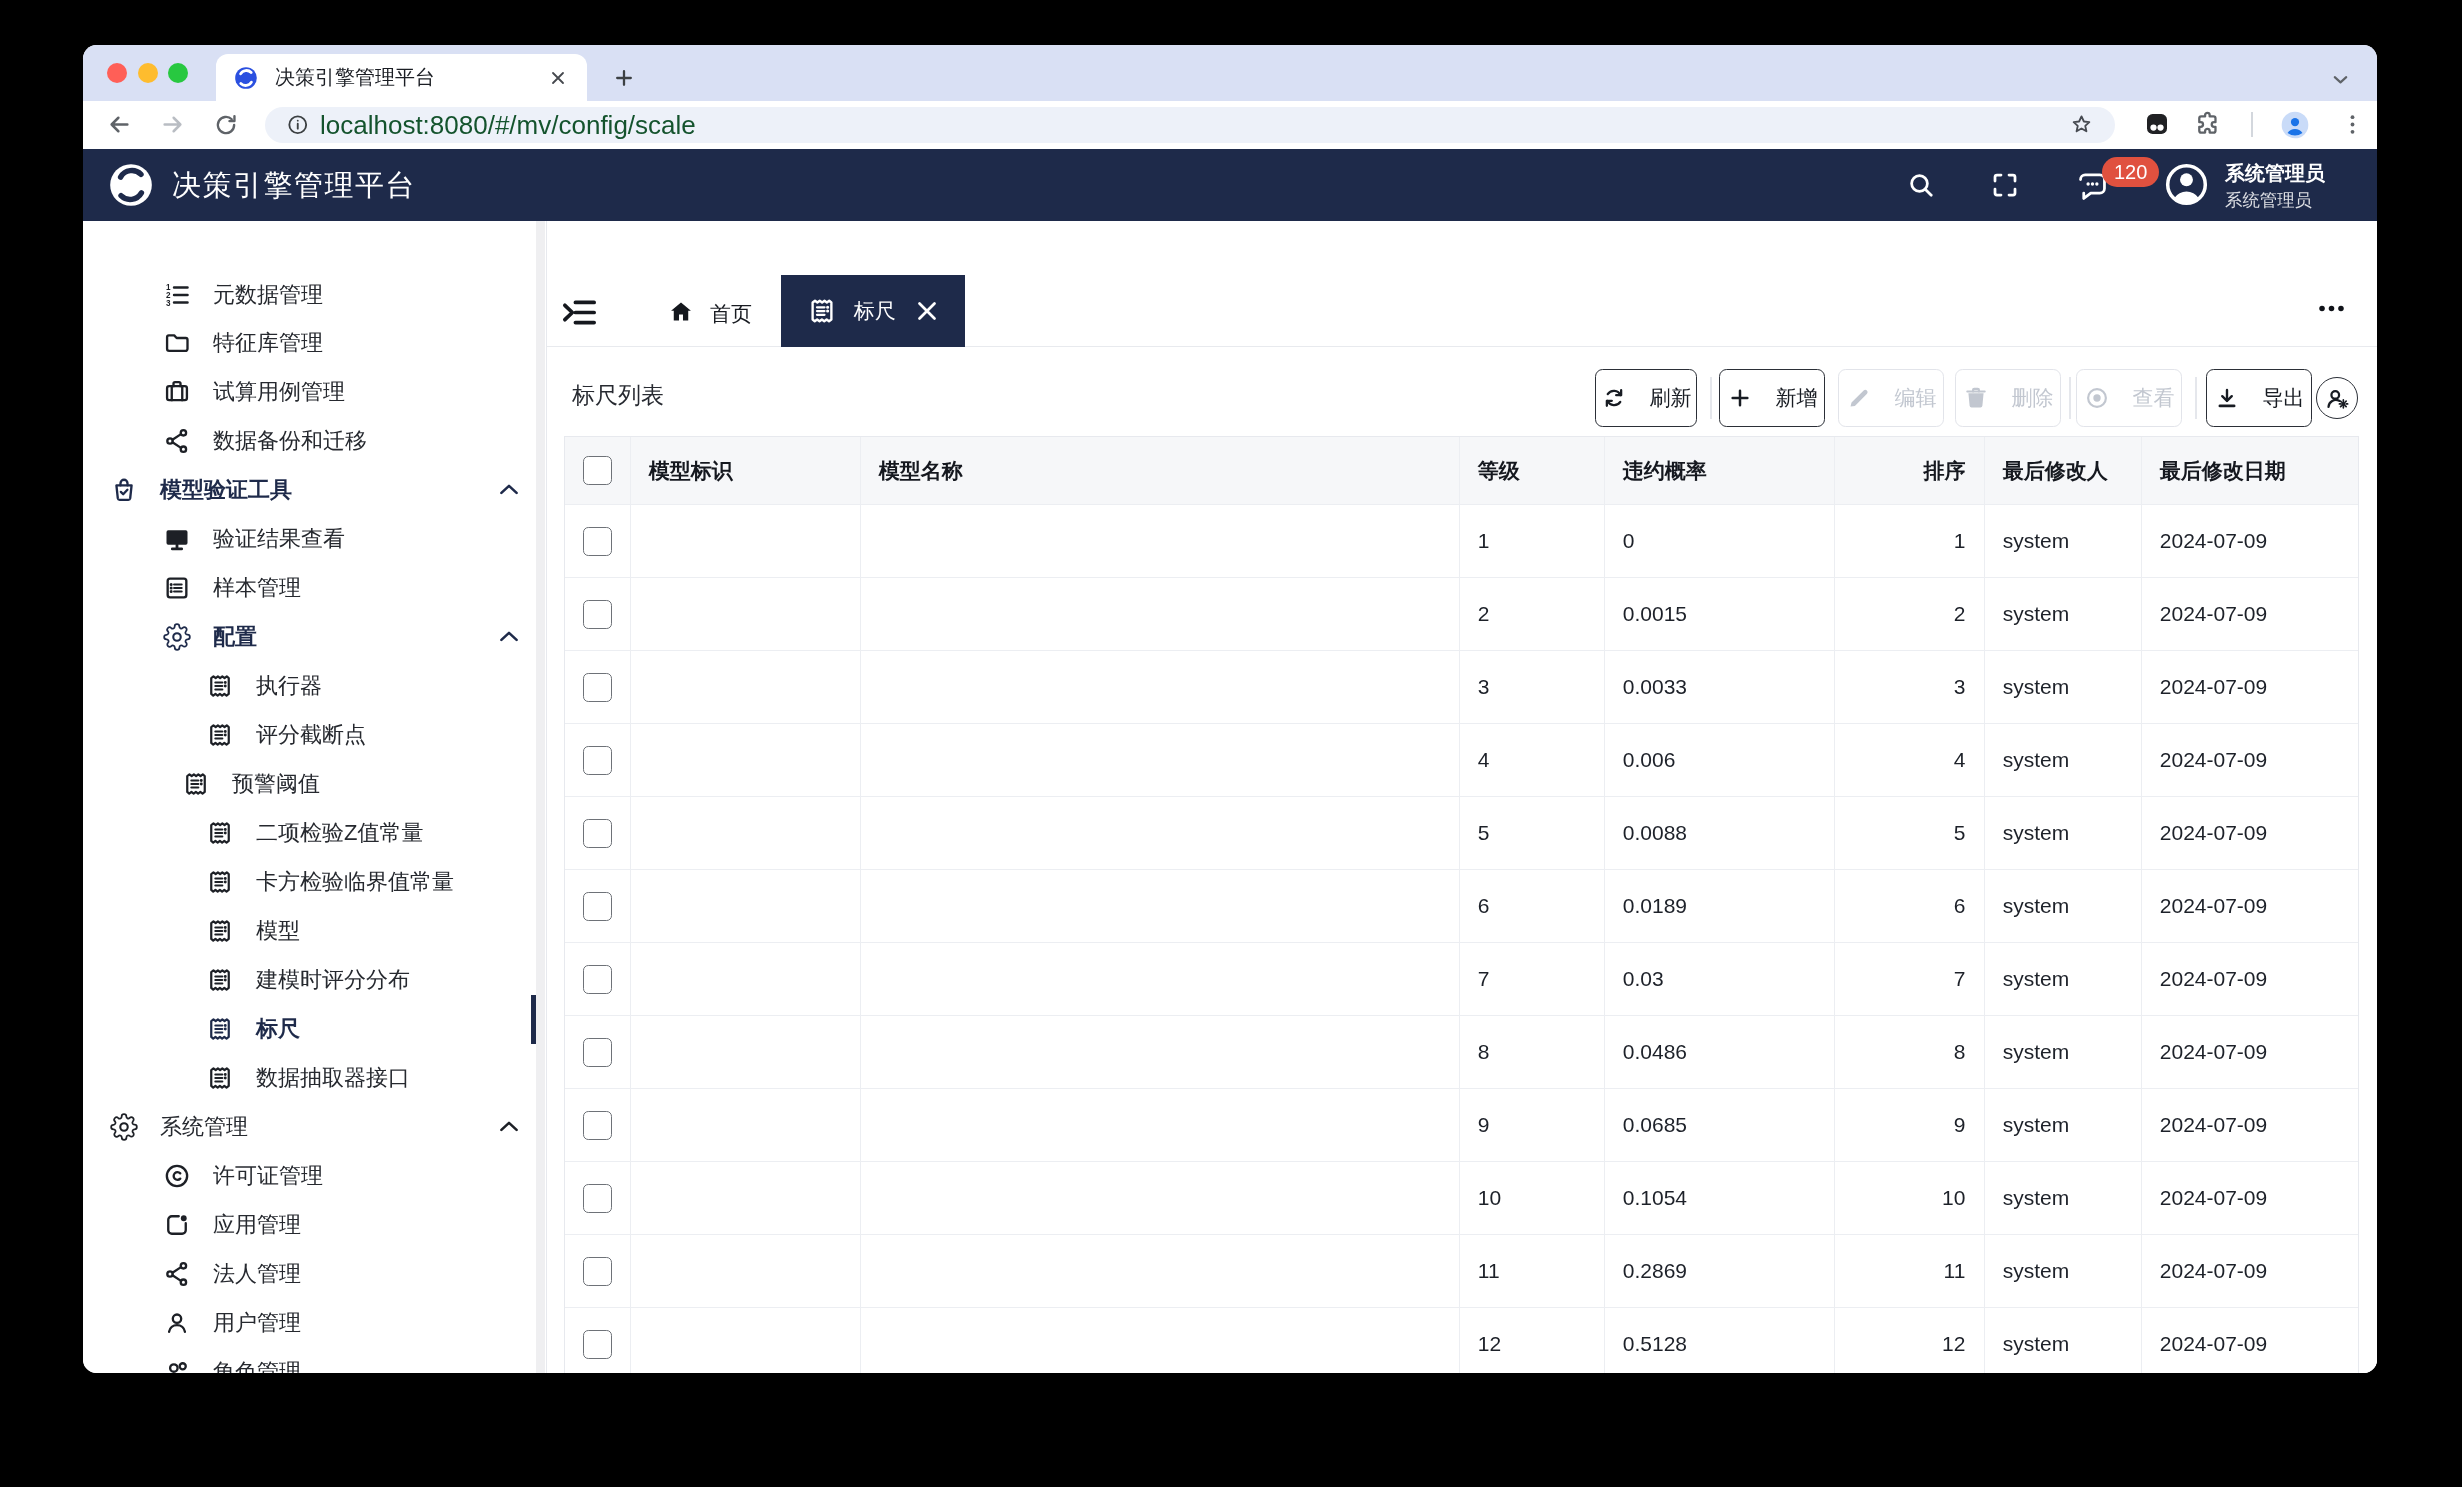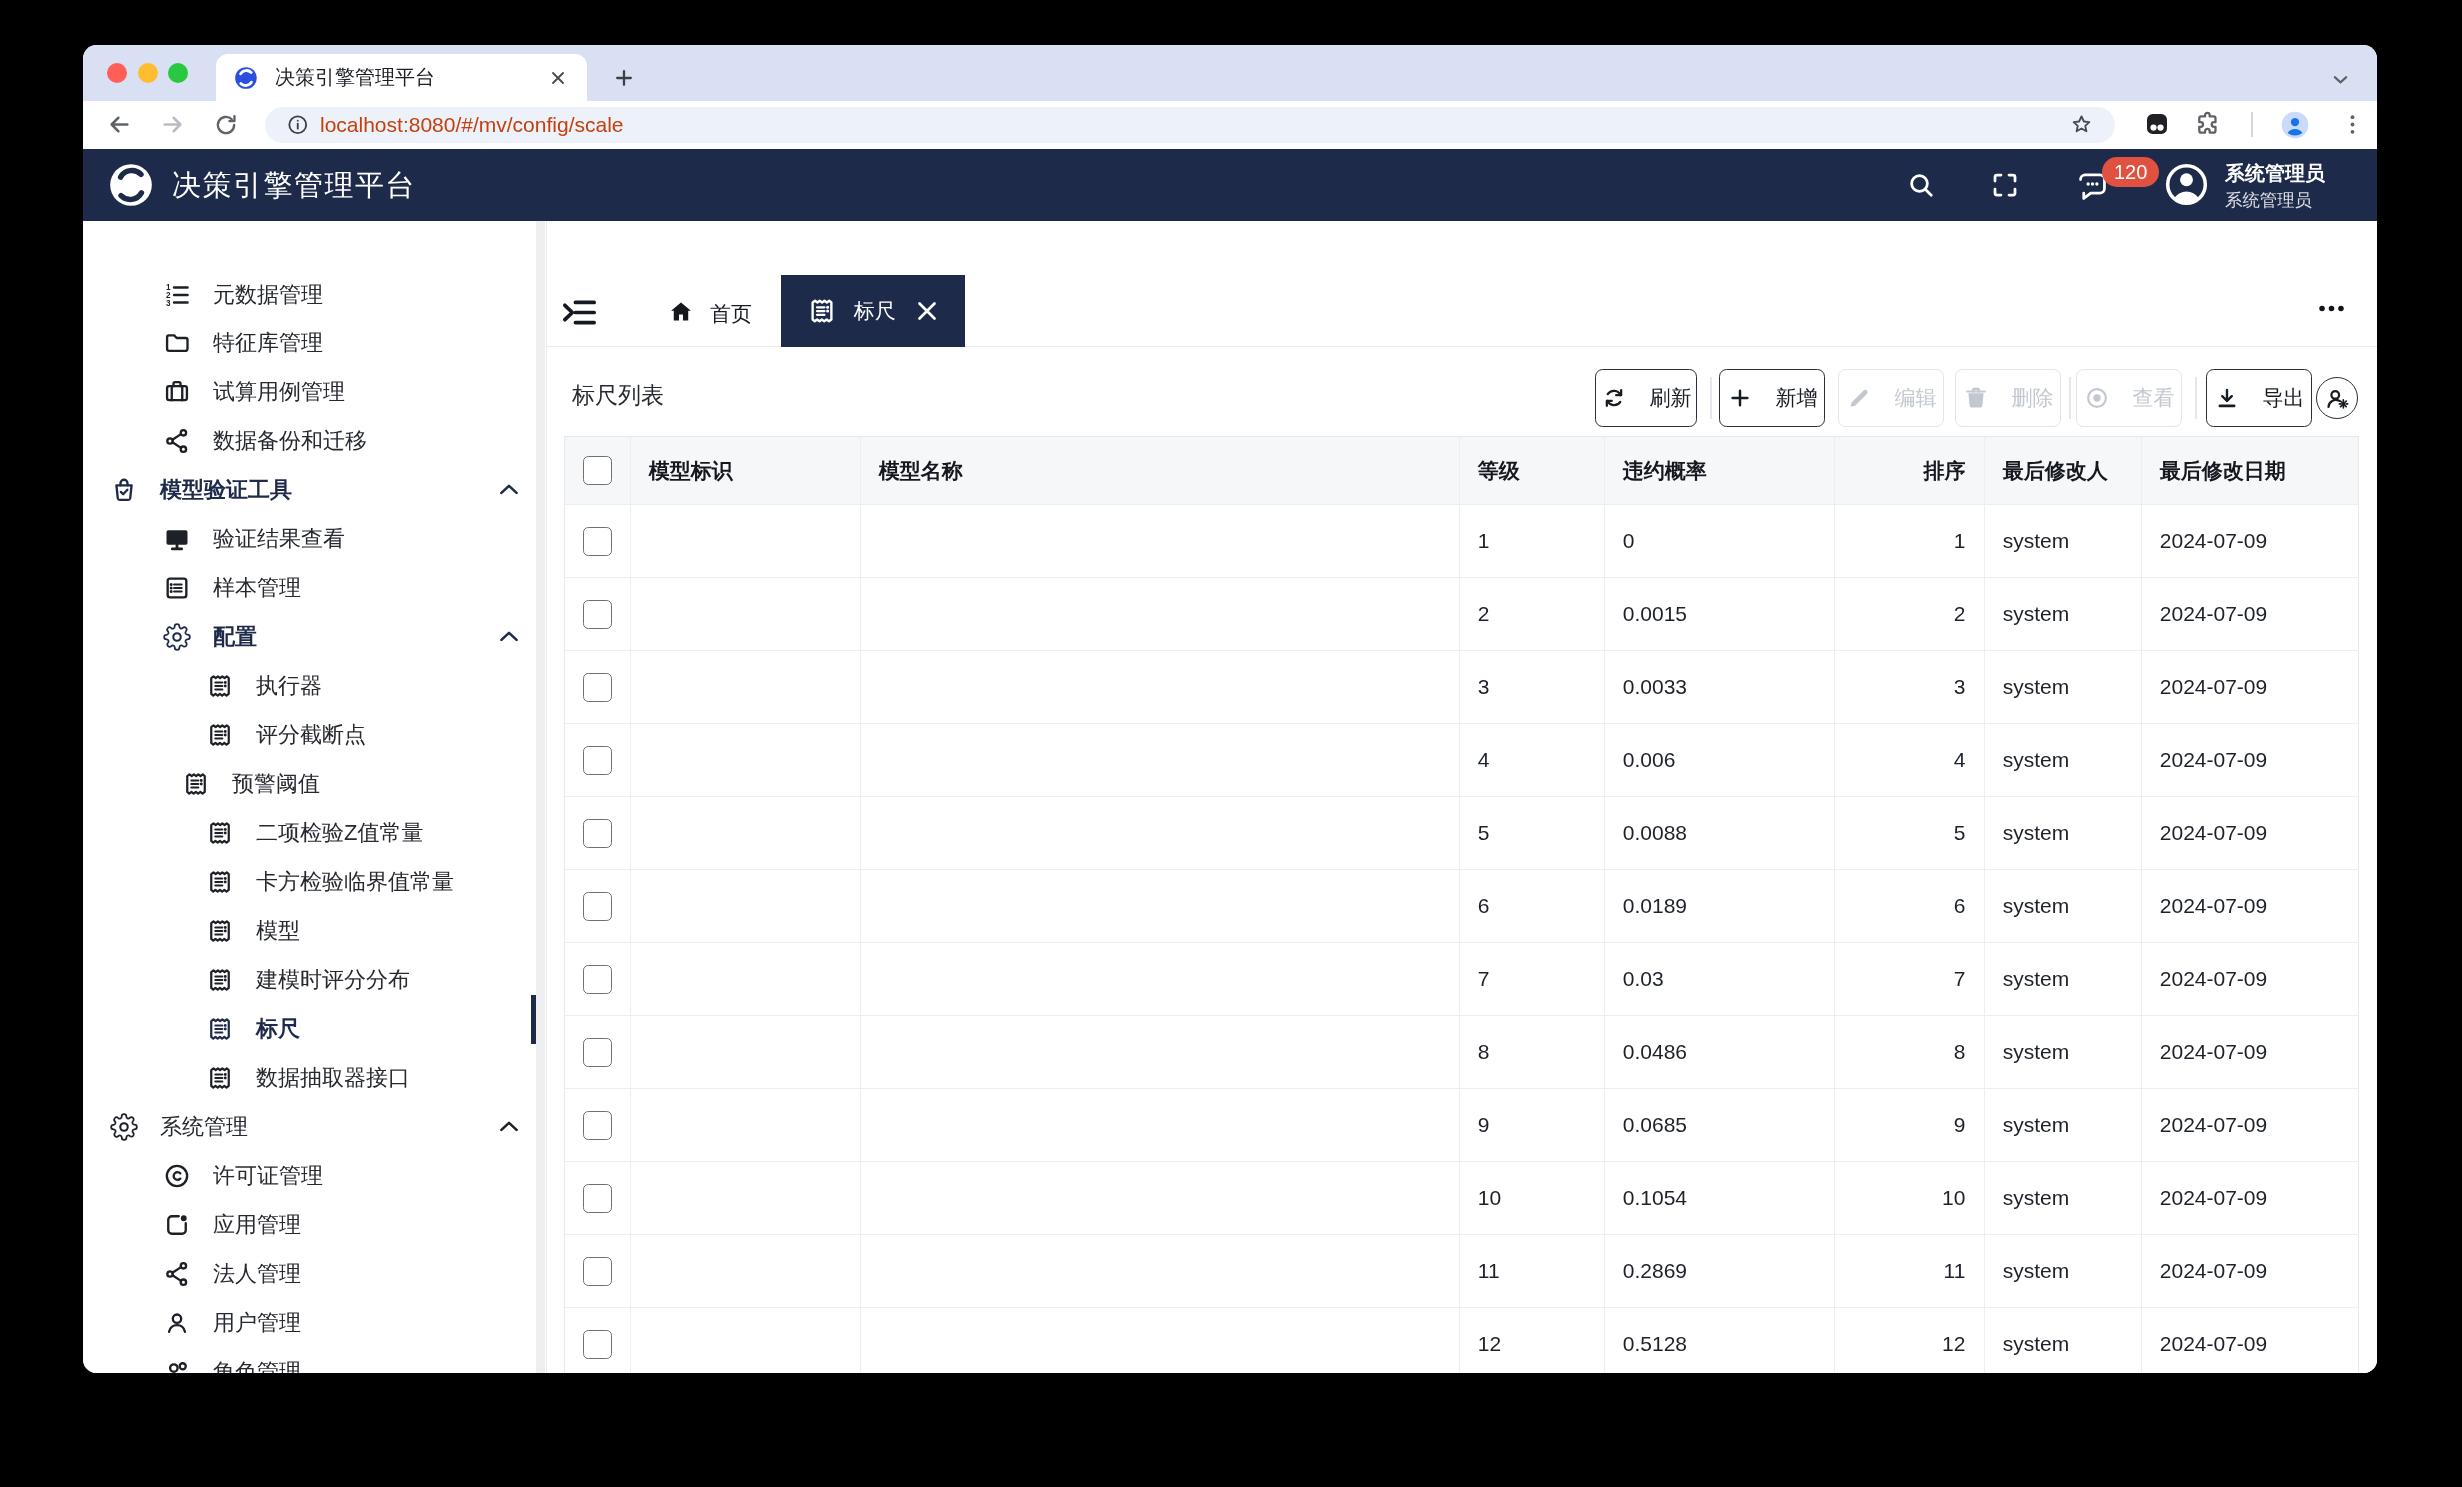--- a/index.html
+++ b/index.html
@@ -21,21 +21,21 @@
   .btab-title{position:absolute;left:59px;top:0;height:47px;line-height:47px;font-size:20px;color:#1b1e24;white-space:nowrap;}
   .btab-close{position:absolute;left:332px;top:13.6px;width:20px;height:20px;color:#45484e;}
   .newtab{position:absolute;left:529px;top:21px;width:24px;height:24px;color:#3c4043;}
   .tabsearch{position:absolute;left:2246px;top:23px;width:23px;height:23px;color:#5f6368;}
 
   
   .browserbar{position:absolute;left:0;top:56px;width:100%;height:48px;background:#fff;}
   .bicon{position:absolute;top:10px;width:27px;height:27px;color:#5f6368;}
   .urlpill{position:absolute;left:182px;top:6px;width:1850px;height:36px;background:#edf1f9;border-radius:18px;}
   .urlpill .info{position:absolute;left:21px;top:6px;width:23.5px;height:23.5px;color:#3c4043;}
-  .urltext{position:absolute;left:55px;top:0;height:32px;line-height:36px;font-size:21px;color:#c2410c;white-space:nowrap;}
+  .urltext{position:absolute;left:55px;top:0;height:32px;line-height:36px;font-size:26px;color:#14532d;white-space:nowrap;}
   .star{position:absolute;left:1804px;top:5.3px;width:25px;height:25px;color:#474b52;}
   .tb-divider{position:absolute;left:2168px;top:11.4px;width:1.5px;height:25px;background:#d3d7dd;}
 
   
   .appbar{position:absolute;left:0;top:104px;width:100%;height:72px;background:var(--navy);}
   .applogo{position:absolute;left:23px;top:10.6px;width:50px;height:50px;}
   .apptitle{position:absolute;left:89px;top:0;height:72px;line-height:72px;color:#fff;font-size:29px;letter-spacing:1.5px;white-space:nowrap;}
   .hicon{position:absolute;top:20.5px;width:30px;height:30px;color:#fff;}
   .badge{position:absolute;left:2019px;top:8.3px;height:30px;min-width:42px;padding:0 12px;background:var(--red);
          border-radius:16px;color:#fff;font-size:20px;line-height:30px;text-align:center;}

